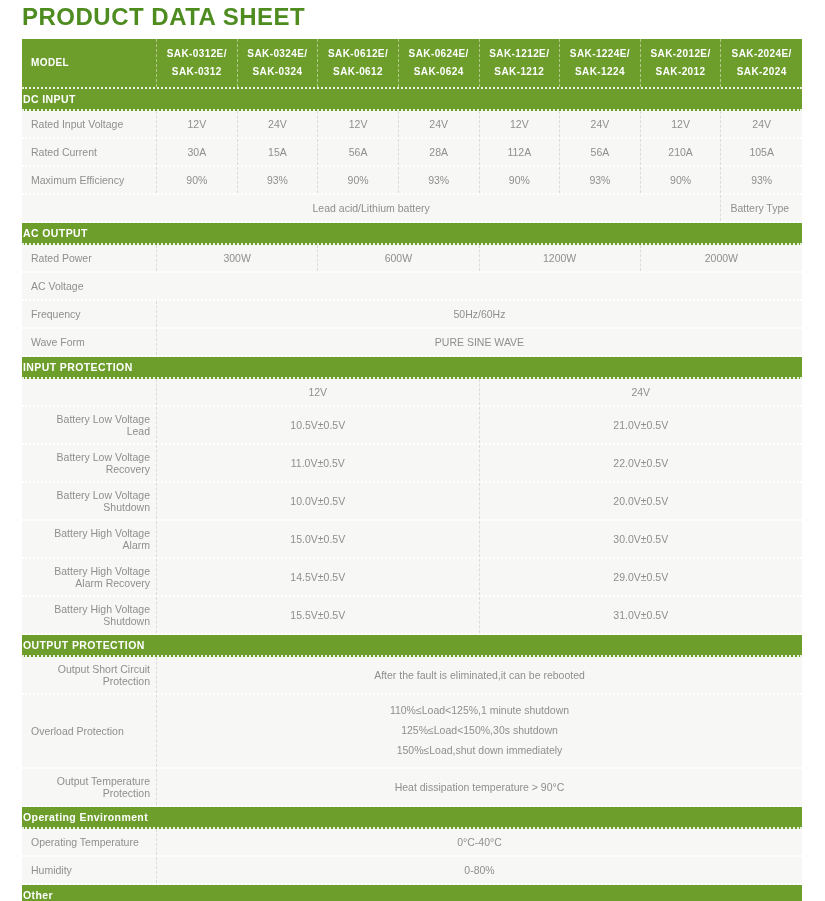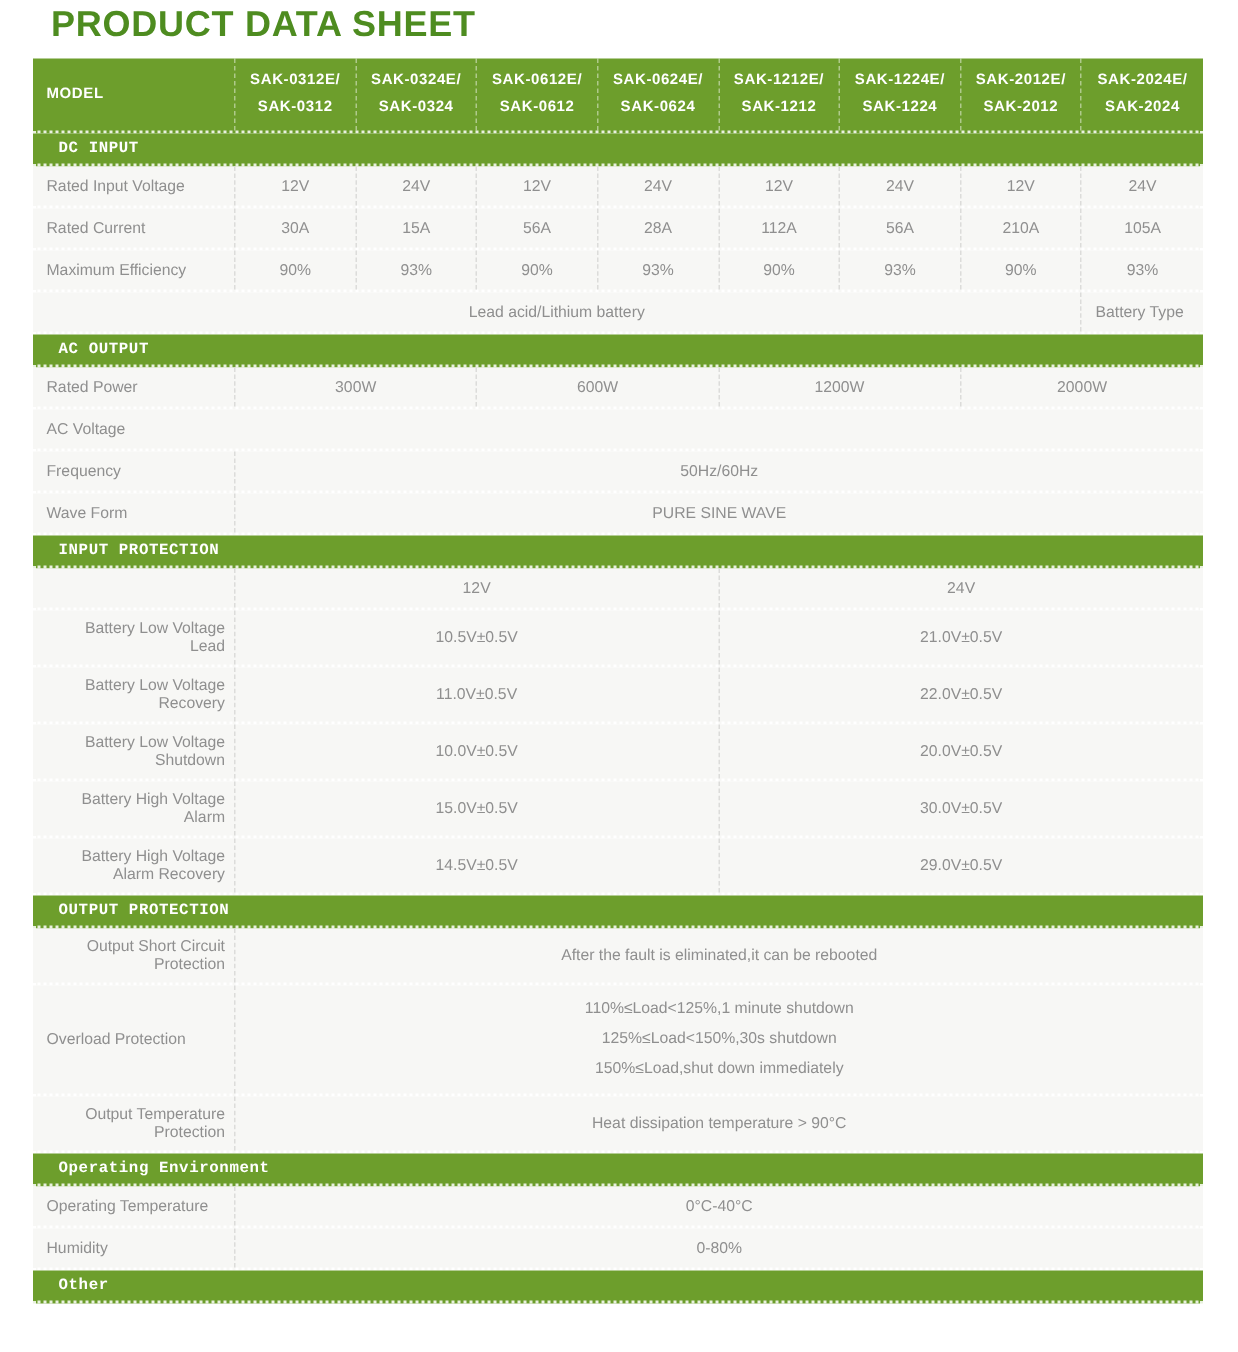--- a/index.html
+++ b/index.html
@@ -9,21 +9,21 @@
     font-family: "Liberation Sans", sans-serif;
     position: relative;
     overflow: hidden;
   }
   .page { padding: 3px 0 0 22px; }
   h1.page-title {
     font-size: 24px;
     font-weight: bold;
     letter-spacing: 0.5px;
     color: #4e8c20;
-    margin: 0 0 8px 12px;
+    margin: 0 0 8px 0;
   }
   .tbl { width: 780px; }
 
   
   .row {
     display: grid;
     grid-template-columns: 135px repeat(8, 1fr);
     background: #f7f7f5;
     border-bottom: 2px dotted #ffffff;
   }
@@ -67,26 +67,25 @@
   .row.model-header .cell:last-child { border-right: none; }
   .row.model-header .cell.label { align-items: flex-start; justify-content: center; }
 
   
   .section-bar {
     background: #6d9e2c;
     color: #ffffff;
     font-weight: bold;
     font-size: 10.5px;
     letter-spacing: 0.4px;
-    padding: 4px 0 4px 17px;
+    padding: 4px 0 4px 1px;
     min-height: 20px;
     display: flex;
     align-items: center;
     border-bottom: 2px dotted rgba(255,255,255,0.85);
-    font-family: Liberation Mono, monospace;
   }
 
   .multi-line { flex-direction: column; line-height: 1.9; }
   .multi-line span { display: block; }
 </style>
 </head>
 <body>
 
 <div class="page">
   <h1 class="page-title">PRODUCT DATA SHEET</h1>
@@ -227,20 +226,25 @@
       <div class="cell span4">15.0V±0.5V</div>
       <div class="cell span4">30.0V±0.5V</div>
     </div>
 
     <div class="row">
       <div class="cell label">Battery High Voltage Alarm Recovery</div>
       <div class="cell span4">14.5V±0.5V</div>
       <div class="cell span4">29.0V±0.5V</div>
     </div>
 
+    <div class="row">
+      <div class="cell label">Battery High Voltage Shutdown</div>
+      <div class="cell span4">15.5V±0.5V</div>
+      <div class="cell span4">31.0V±0.5V</div>
+    </div>
 
     <div class="section-bar">OUTPUT PROTECTION</div>
 
     <div class="row">
       <div class="cell label">Output Short Circuit Protection</div>
       <div class="cell span8">After the fault is eliminated,it can be rebooted</div>
     </div>
 
     <div class="row">
       <div class="cell label">Overload Protection</div>

